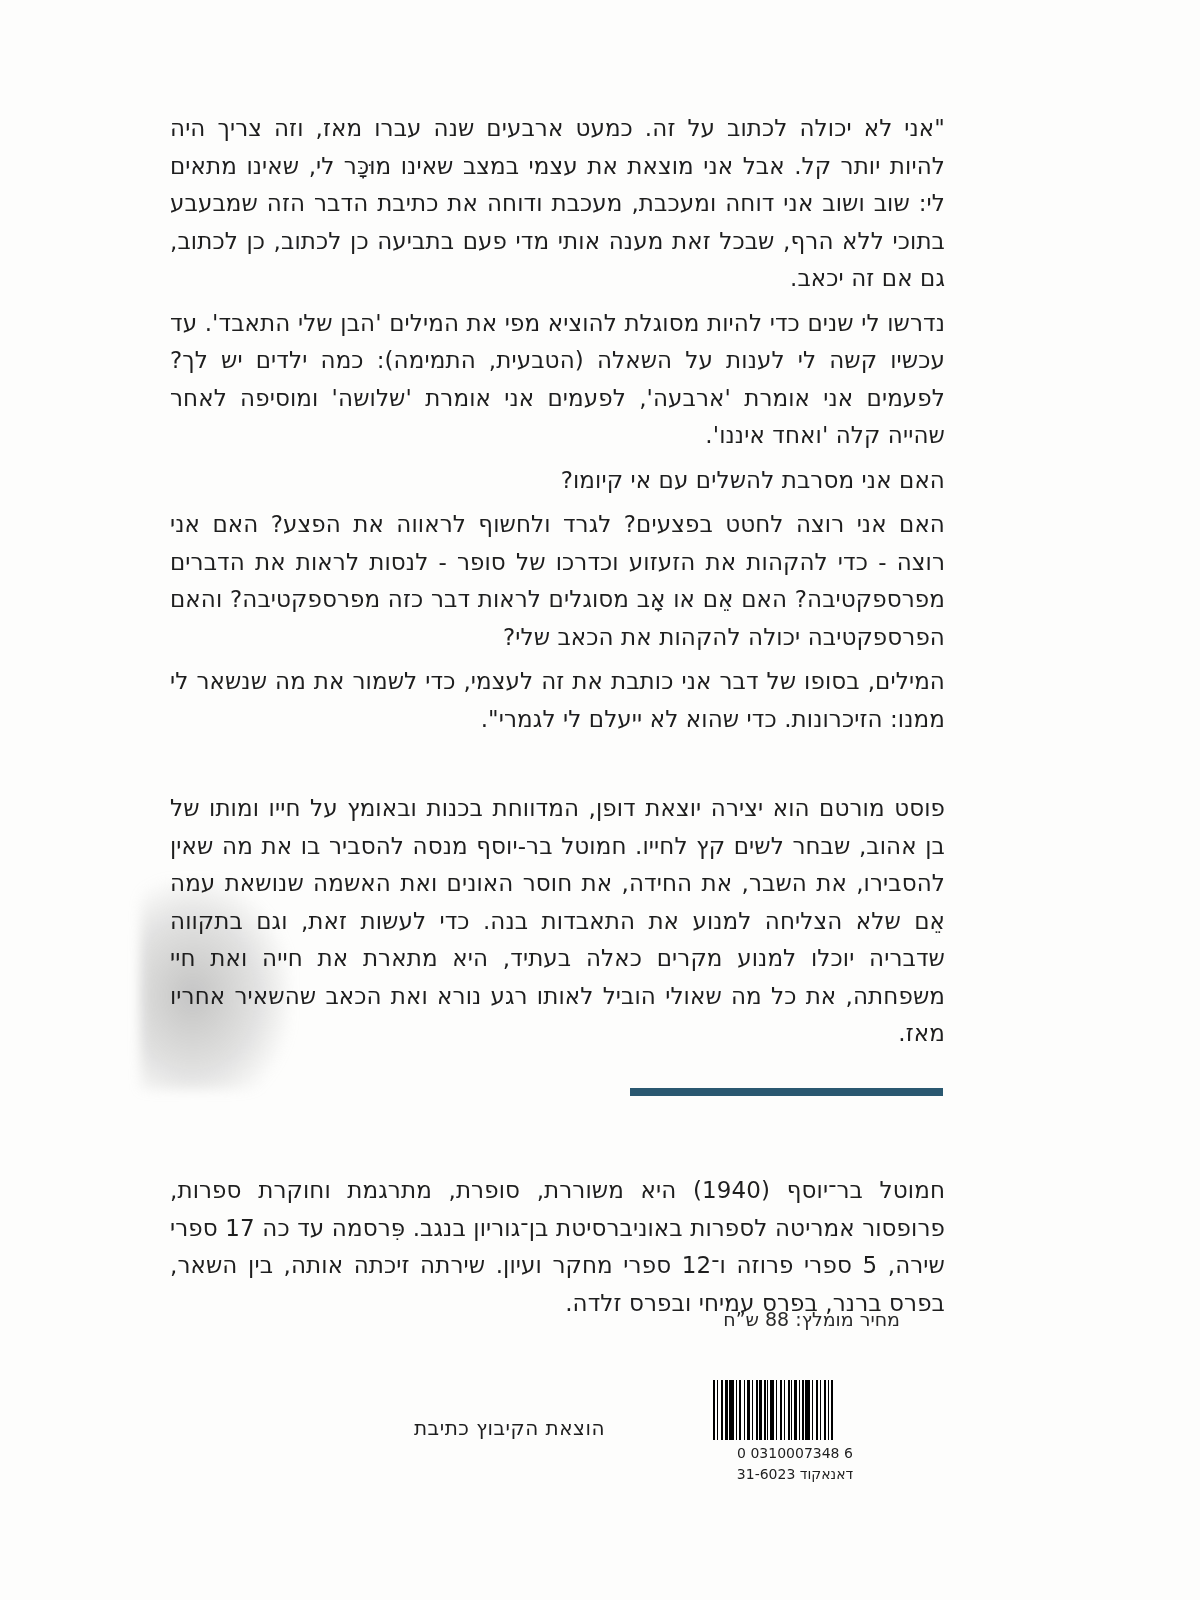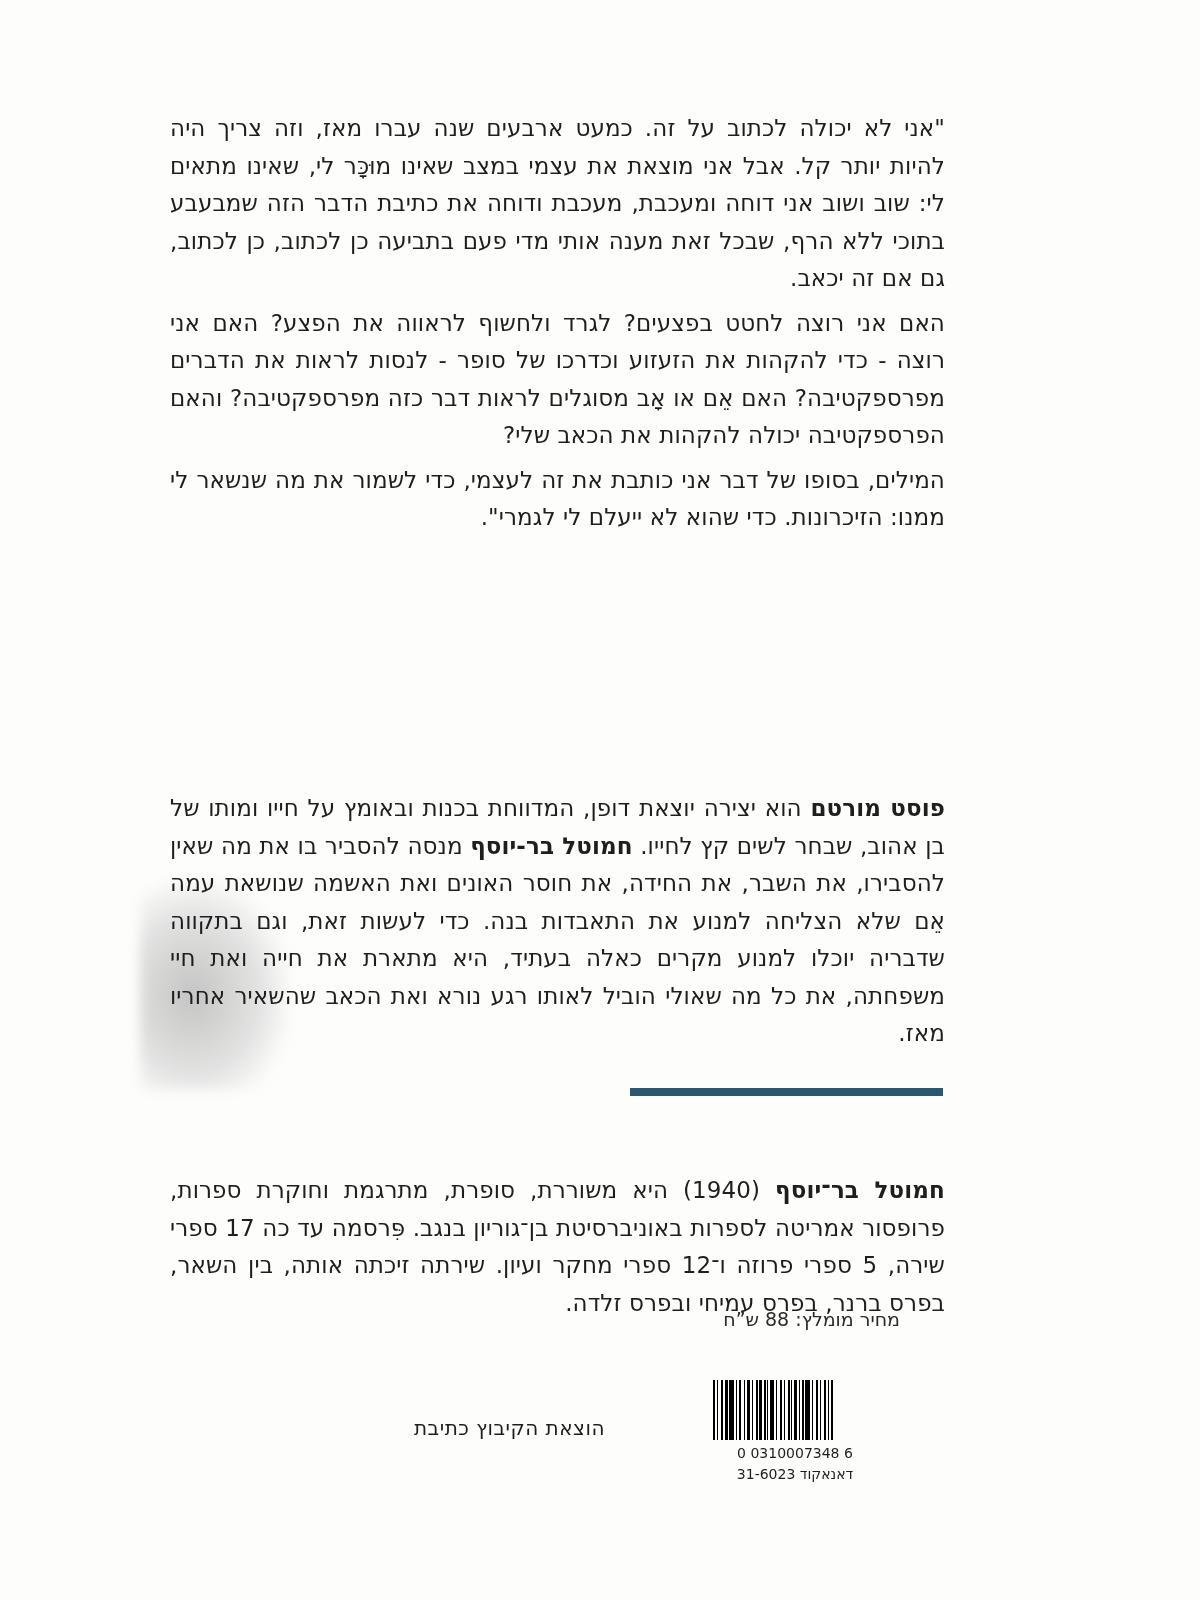--- a/index.html
+++ b/index.html
@@ -41,21 +41,21 @@
       font-size: 23px;
       line-height: 37.5px;
       letter-spacing: 0.1px;
     }
     .column p {
       margin: 0 0 7px 0;
     }
     #quote { top: 110px; }
     #blurb { top: 790px; }
     #bio { top: 1172px; }
-    .bold { font-weight: bold; }
+    .bold { font-weight: normal; }
     .divider {
       position: absolute;
       left: 630px;
       top: 1088px;
       width: 313px;
       height: 8px;
       background: #2a5870;
     }
     .price {
       position: absolute;
@@ -117,20 +117,22 @@
   </style>
 </head>
 <body>
 
 <div class="page">
 
   <div class="shadow"></div>
 
   <div class="column" id="quote">
     <p>"אני לא יכולה לכתוב על זה. כמעט ארבעים שנה עברו מאז, וזה צריך היה להיות יותר קל. אבל אני מוצאת את עצמי במצב שאינו מוּכָּר לי, שאינו מתאים לי: שוב ושוב אני דוחה ומעכבת, מעכבת ודוחה את כתיבת הדבר הזה שמבעבע בתוכי ללא הרף, שבכל זאת מענה אותי מדי פעם בתביעה כן לכתוב, כן לכתוב, גם אם זה יכאב.</p>
+    <p>נדרשו לי שנים כדי להיות מסוגלת להוציא מפי את המילים 'הבן שלי התאבד'. עד עכשיו קשה לי לענות על השאלה (הטבעית, התמימה): כמה ילדים יש לך? לפעמים אני אומרת 'ארבעה', לפעמים אני אומרת 'שלושה' ומוסיפה לאחר שהייה קלה 'ואחד איננו'.</p>
+    <p>האם אני מסרבת להשלים עם אי קיומו?</p>
     <p>האם אני רוצה לחטט בפצעים? לגרד ולחשוף לראווה את הפצע? האם אני רוצה - כדי להקהות את הזעזוע וכדרכו של סופר - לנסות לראות את הדברים מפרספקטיבה? האם אֵם או אָב מסוגלים לראות דבר כזה מפרספקטיבה? והאם הפרספקטיבה יכולה להקהות את הכאב שלי?</p>
     <p>המילים, בסופו של דבר אני כותבת את זה לעצמי, כדי לשמור את מה שנשאר לי ממנו: הזיכרונות. כדי שהוא לא ייעלם לי לגמרי".</p>
   </div>
 
   <div class="column" id="blurb">
     <p><span class="bold">פוסט מורטם</span><span> הוא יצירה יוצאת דופן, המדווחת בכנות ובאומץ על חייו ומותו של בן אהוב, שבחר לשים קץ לחייו. </span><span class="bold">חמוטל בר-יוסף</span><span> מנסה להסביר בו את מה שאין להסבירו, את השבר, את החידה, את חוסר האונים ואת האשמה שנושאת עמה אֵם שלא הצליחה למנוע את התאבדות בנה. כדי לעשות זאת, וגם בתקווה שדבריה יוכלו למנוע מקרים כאלה בעתיד, היא מתארת את חייה ואת חיי משפחתה, את כל מה שאולי הוביל לאותו רגע נורא ואת הכאב שהשאיר אחריו מאז.</span></p>
   </div>
 
   <div class="divider"></div>
 

